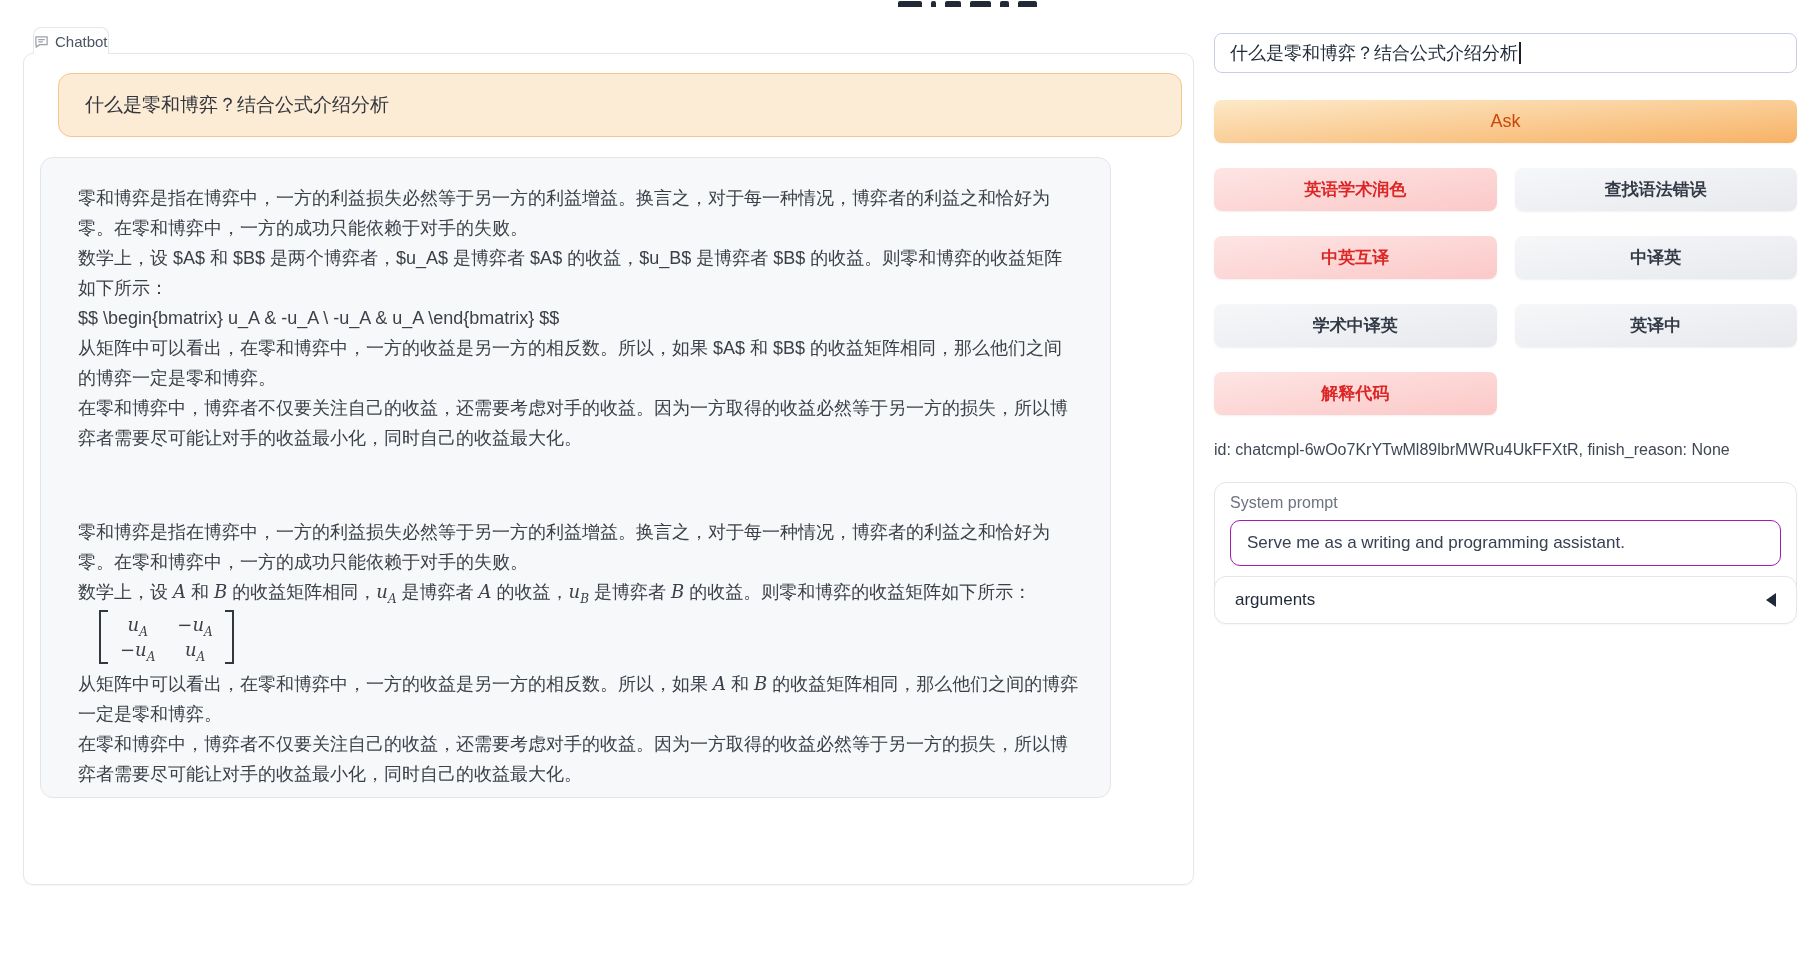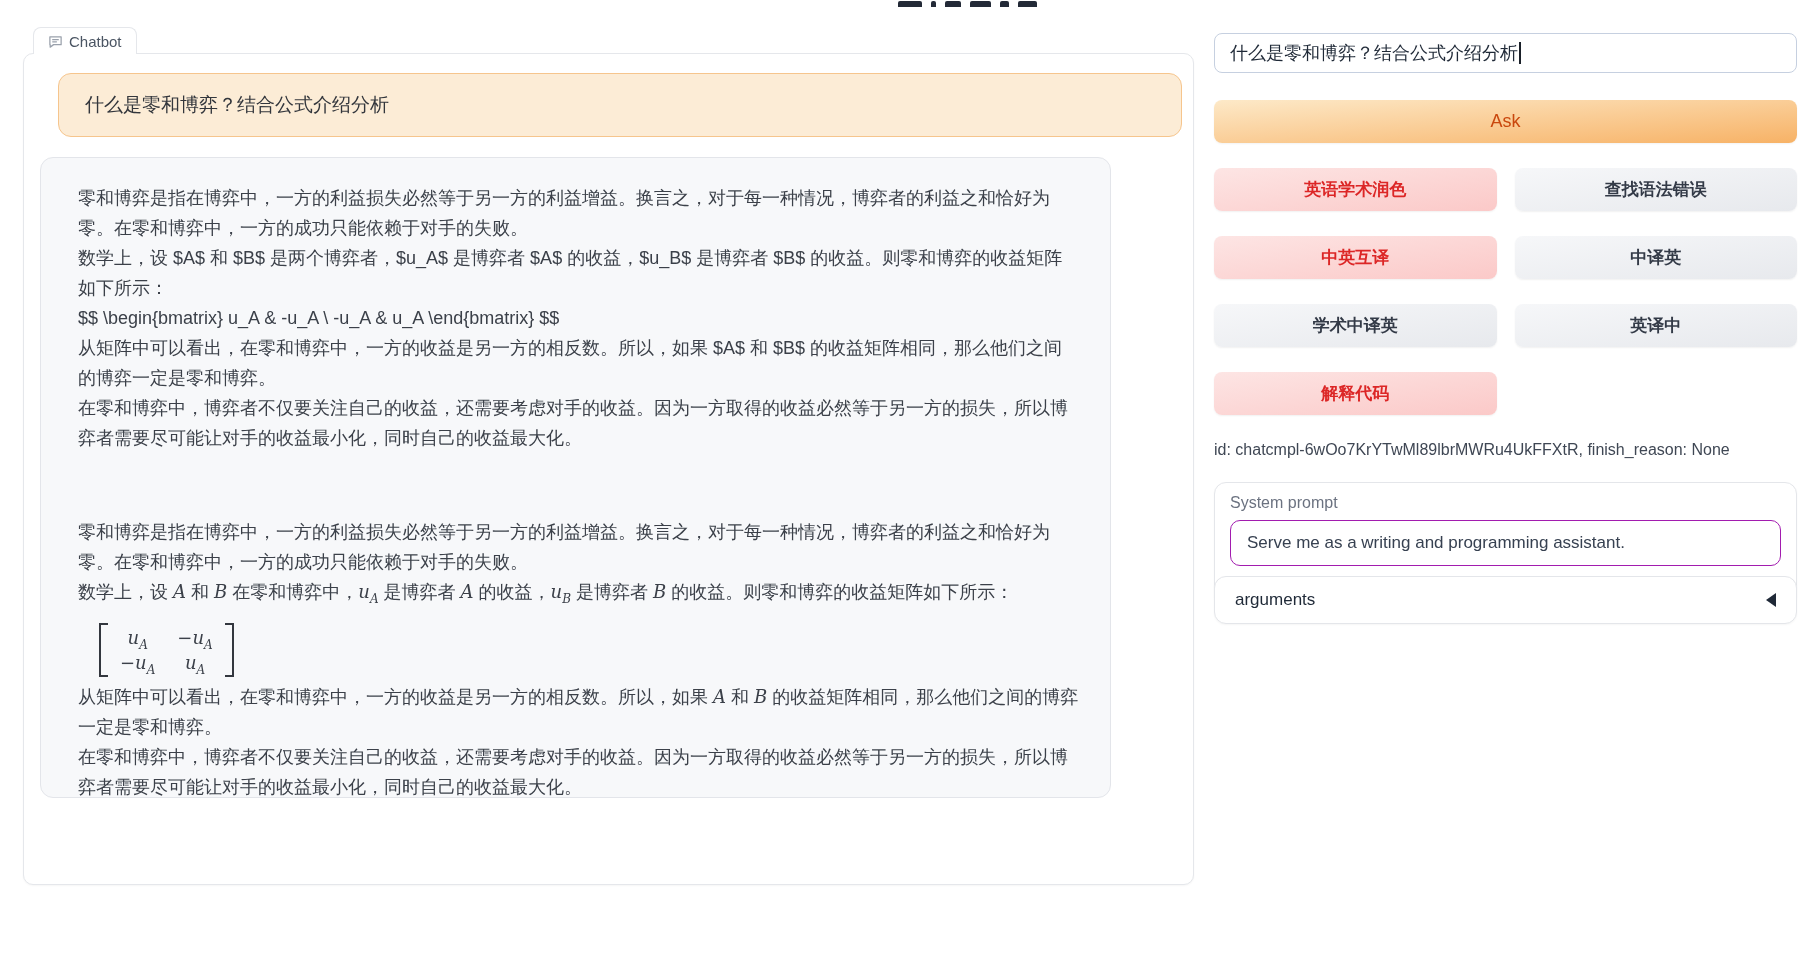--- a/index.html
+++ b/index.html
@@ -9,37 +9,37 @@
 
   
   #clipped-title { left:898px; top:0; height:7px; display:flex; gap:9px; align-items:flex-end; overflow:hidden; }
   #clipped-title i { display:block; background:#232a37; height:18px; transform:translateY(12px); border-radius:2px; }
 
   
   #chat-panel { left:23px; top:53px; width:1171px; height:832px; background:#fff;
                 border:1px solid #e5e7eb; border-radius:10px; box-shadow:0 1px 2px rgba(0,0,0,.04); }
   #chat-tab { left:33px; top:27px; height:27px; background:#fff; z-index:3;
               border:1px solid #e5e7eb; border-bottom:none; border-radius:8px 8px 0 0;
-              display:flex; align-items:center; gap:6px; padding:0 14px; color:#4b5563; font-size:15px; }
+              display:flex; align-items:center; gap:6px; padding:0 0; color:#4b5563; font-size:15px; }
   #chat-tab svg { display:block; }
 
   #user-bubble { left:34px; top:19px; width:1124px; min-height:64px;
                  background:#fcecd6; border:1px solid #f6c58d; border-radius:13px;
                  display:flex; align-items:center; padding:14px 26px; font-size:19px; color:#33363c; }
 
   #bot-bubble { left:16px; top:103px; width:1071px; height:641px;
                 background:#f7f8fa; border:1px solid #e3e5ea; border-radius:13px;
                 padding:25px 30px 18px 37px; font-size:18px; line-height:30px; color:#3b4049; overflow:hidden; }
   #bot-bubble p { margin:0; }
   .block-gap { height:64px; }
 
   .mi { font-family:"DejaVu Serif", serif; font-style:italic; }
   sub.msub { font-size:12px; line-height:0; }
 
-  .matrix-row { display:flex; align-items:center; margin:16px 0 5px 2px;padding-left:19px; }
+  .matrix-row { display:flex; align-items:center; margin:3px 0 5px 2px;padding-left:19px; }
   .bracket { width:9px; align-self:stretch; border:2px solid #33373e; }
   .bracket.l { border-right:none; }
   .bracket.r { border-left:none; }
   .matrix-cells { display:grid; grid-template-columns:auto auto; column-gap:22px; row-gap:0;
                   padding:2px 12px; font-size:18px; line-height:25px; }
   .matrix-cells .cell { text-align:center; }
   .matrix-cells span { font-family:"DejaVu Serif", serif; }
 
   
   .rcol { left:1214px; width:583px; }
@@ -101,21 +101,21 @@
   <div id="bot-bubble" class="abs">
     <p>零和博弈是指在博弈中，一方的利益损失必然等于另一方的利益增益。换言之，对于每一种情况，博弈者的利益之和恰好为零。在零和博弈中，一方的成功只能依赖于对手的失败。</p>
     <p>数学上，设 $A$ 和 $B$ 是两个博弈者，$u_A$ 是博弈者 $A$ 的收益，$u_B$ 是博弈者 $B$ 的收益。则零和博弈的收益矩阵如下所示：</p>
     <p>$$ \begin{bmatrix} u_A &amp; -u_A \ -u_A &amp; u_A \end{bmatrix} $$</p>
     <p>从矩阵中可以看出，在零和博弈中，一方的收益是另一方的相反数。所以，如果 $A$ 和 $B$ 的收益矩阵相同，那么他们之间的博弈一定是零和博弈。</p>
     <p>在零和博弈中，博弈者不仅要关注自己的收益，还需要考虑对手的收益。因为一方取得的收益必然等于另一方的损失，所以博弈者需要尽可能让对手的收益最小化，同时自己的收益最大化。</p>
 
     <div class="block-gap"></div>
 
     <p>零和博弈是指在博弈中，一方的利益损失必然等于另一方的利益增益。换言之，对于每一种情况，博弈者的利益之和恰好为零。在零和博弈中，一方的成功只能依赖于对手的失败。</p>
-    <p><span>数学上，设 </span><span class="mi">A</span><span> 和 </span><span class="mi">B</span><span> 在零和博弈中，</span><span class="mi">u<sub class="mi msub">A</sub></span><span> 是博弈者 </span><span class="mi">A</span><span> 的收益，</span><span class="mi">u<sub class="mi msub">B</sub></span><span> 是博弈者 </span><span class="mi">B</span><span> 的收益。则零和博弈的收益矩阵如下所示：</span></p>
+    <p><span>数学上，设 </span><span class="mi">A</span><span> 和 </span><span class="mi">B</span><span> 的收益矩阵相同，</span><span class="mi">u<sub class="mi msub">A</sub></span><span> 是博弈者 </span><span class="mi">A</span><span> 的收益，</span><span class="mi">u<sub class="mi msub">B</sub></span><span> 是博弈者 </span><span class="mi">B</span><span> 的收益。则零和博弈的收益矩阵如下所示：</span></p>
 
     <div class="matrix-row">
       <div class="bracket l"></div>
       <div class="matrix-cells">
         <span class="cell"><span class="mi">u<sub class="mi msub">A</sub></span></span>
         <span class="cell"><span>−</span><span class="mi">u<sub class="mi msub">A</sub></span></span>
         <span class="cell"><span>−</span><span class="mi">u<sub class="mi msub">A</sub></span></span>
         <span class="cell"><span class="mi">u<sub class="mi msub">A</sub></span></span>
       </div>
       <div class="bracket r"></div>

